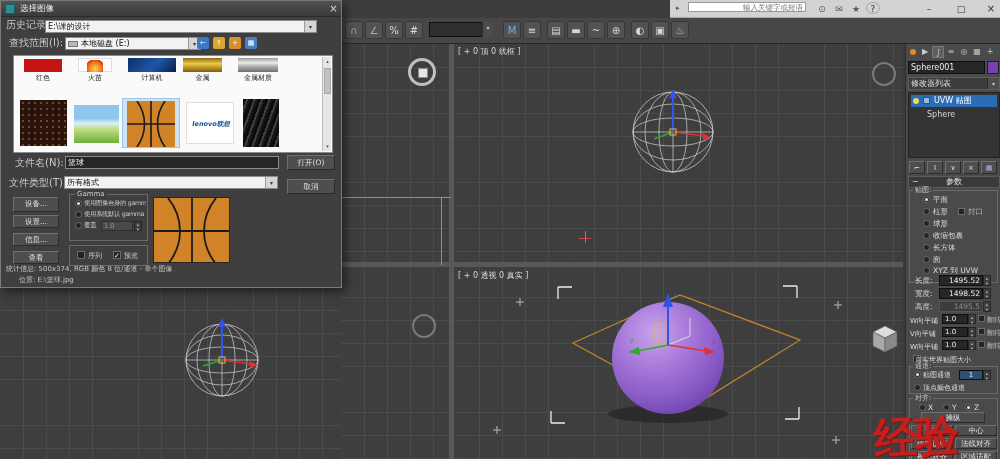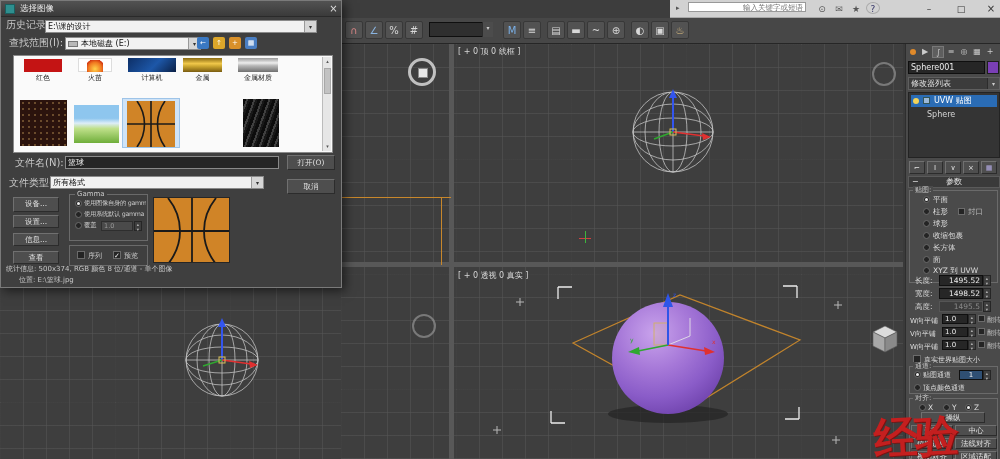--- a/index.html
+++ b/index.html
@@ -253,21 +253,21 @@
     <span class="abs spin" style="left:62px;top:283px;height:10px;"></span>
     <span class="abs check" style="left:72px;top:284px;width:7px;height:7px;"></span>
     <span class="abs lbl7" style="left:81px;top:284px;color:#b8b8b8;">翻转</span>
     <span class="abs lbl7" style="left:4px;top:298px;color:#dedede;">W向平铺</span>
     <div class="abs fieldd" style="left:36px;top:296px;width:26px;height:10px;font-size:7px;line-height:8px;">1.0</div>
     <span class="abs spin" style="left:62px;top:296px;height:10px;"></span>
     <span class="abs check" style="left:72px;top:297px;width:7px;height:7px;"></span>
     <span class="abs lbl7" style="left:81px;top:297px;color:#b8b8b8;">翻转</span>
 
     <span class="abs check" style="left:7px;top:311px;"></span>
-    <span class="abs lbl7" style="left:18px;top:311px;color:#dedede;">真实世界贴图大小</span>
+    <span class="abs lbl7" style="left:9px;top:311px;color:#dedede;">真实世界贴图大小</span>
 
     <div class="abs groupbox" style="left:3px;top:322px;width:89px;height:28px;"></div>
     <span class="abs legendP" style="left:7px;top:318px;">通道:</span>
     <span class="abs radio on" style="left:8px;top:327px;"></span>
     <span class="abs lbl7" style="left:17px;top:326px;color:#dedede;">贴图通道</span>
     <div class="abs fieldd" style="left:53px;top:326px;width:24px;height:10px;font-size:7px;line-height:8px;background:#2f4f73;text-align:center;">1</div>
     <span class="abs spin" style="left:77px;top:326px;height:10px;"></span>
     <span class="abs radio" style="left:8px;top:340px;"></span>
     <span class="abs lbl7" style="left:17px;top:339px;color:#dedede;">顶点颜色通道</span>
 
@@ -335,34 +335,37 @@
         <svg class="abs" style="left:4px;top:2px;" width="48" height="46">
           <rect x="0" y="0" width="48" height="46" fill="#d08427"></rect>
           <g stroke="#1a1a1a" stroke-width="1.6" fill="none">
             <line x1="24" y1="0" x2="24" y2="46"></line>
             <line x1="0" y1="23" x2="48" y2="23"></line>
             <path d="M10,0 C20,14 20,32 10,46"></path>
             <path d="M38,0 C28,14 28,32 38,46"></path>
           </g>
         </svg>
       </div>
+      <div class="abs" style="left:172px;top:46px;width:48px;height:42px;background:#fff;border:1px solid #e0e0e0;">
+        <div class="abs" style="left:0;top:0;width:48px;height:42px;line-height:42px;text-align:center;font-size:6.5px;font-weight:bold;font-style:italic;color:#1b4e9b;">lenovo联想</div>
+      </div>
       <div class="abs" style="left:229px;top:43px;width:36px;height:48px;background:repeating-linear-gradient(110deg,#0c0c0c 0px,#0c0c0c 3px,#3f3f3f 3px,#3f3f3f 5px,#181818 5px,#181818 7px);"></div>
 
       <div class="abs" style="right:1px;top:1px;width:9px;height:94px;background:#e6e6e6;border-left:1px solid #bbb;">
         <div class="abs" style="left:0;top:0;width:9px;height:9px;font-size:5px;color:#555;text-align:center;line-height:9px;">▴</div>
         <div class="abs" style="left:1px;top:11px;width:7px;height:26px;background:#c2c2c2;border:1px solid #a8a8a8;"></div>
         <div class="abs" style="left:0;bottom:0;width:9px;height:9px;font-size:5px;color:#555;text-align:center;line-height:9px;">▾</div>
       </div>
     </div>
 
     <span class="abs lbl" style="left:14px;top:156px;">文件名(N):</span>
     <div class="abs fieldd" style="left:64px;top:155px;width:214px;height:13px;border-color:#8a8a8a;">篮球</div>
     <div class="abs btn" style="left:286px;top:154px;width:48px;height:15px;line-height:14px;">打开(O)</div>
     <span class="abs lbl" style="left:8px;top:176px;">文件类型(T):</span>
-    <div class="abs fieldw" style="left:49px;top:175px;width:214px;height:13px;">
+    <div class="abs fieldw" style="left:63px;top:175px;width:214px;height:13px;">
       <span>所有格式</span>
       <span class="ddarrow"></span>
     </div>
     <div class="abs btn" style="left:286px;top:178px;width:48px;height:15px;line-height:14px;">取消</div>
 
     <div class="abs btn" style="left:12px;top:196px;width:46px;height:15px;line-height:12px;">设备...</div>
     <div class="abs btn" style="left:12px;top:214px;width:46px;height:13px;line-height:12px;">设置...</div>
     <div class="abs btn" style="left:12px;top:232px;width:46px;height:13px;line-height:12px;">信息...</div>
     <div class="abs btn" style="left:12px;top:250px;width:46px;height:13px;line-height:12px;">查看</div>
 

